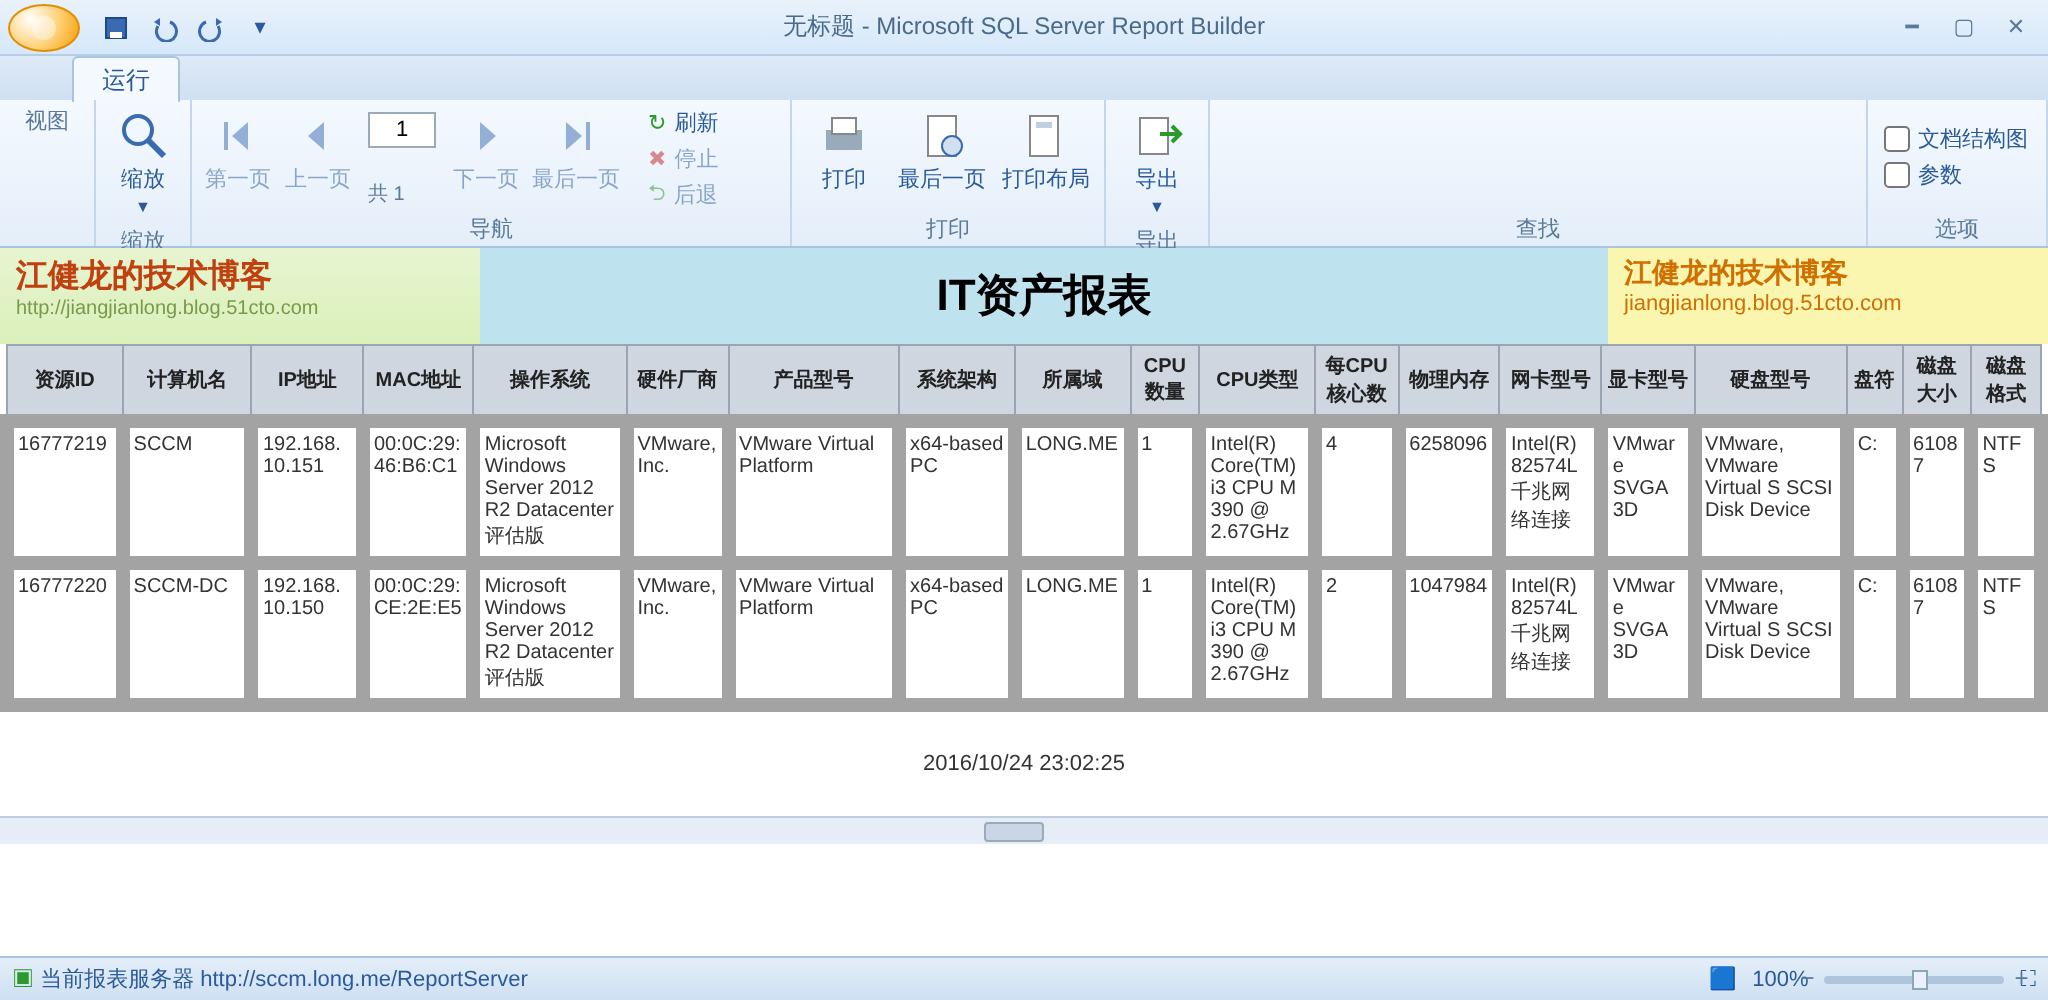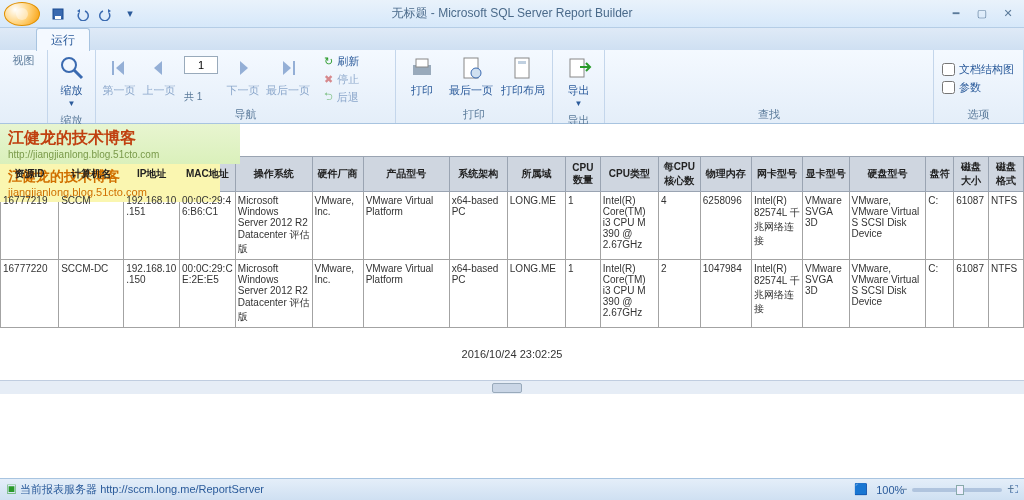--- a/index.html
+++ b/index.html
@@ -26,33 +26,33 @@
 .rbig { width:44px; display:flex; flex-direction:column; align-items:center; gap:2px; padding:2px 2px; color:#2a5a9a; }
 .rbig .ico { width:28px; height:28px; }
 .rbig span { font-size:11px; line-height:12px; text-align:center; }
 .rsmall { display:flex; align-items:center; gap:4px; padding:1px 4px; color:#2a5a9a; font-size:11px; height:18px; }
 .rcol { display:flex; flex-direction:column; justify-content:center; }
 .page-box { width:34px; height:18px; border:1px solid #9ab; background:#fff; text-align:center; font-size:11px; }
 .ico { display:inline-flex; align-items:center; justify-content:center; }
 
 
 .report-wrap { height: calc(500px - 28px - 22px - 74px - 22px); overflow:auto; background:#fff; position:relative; }
-.banner { display:flex; height:32px;flex-direction:column; }
+.banner { display:flex; height:48px; }
 .banner-left { width:240px; background: linear-gradient(#e8f5d0, #daf0bb); padding:4px 8px; }
 .blog1 { color:#c04010; font-family:"KaiTi","STKaiti",serif; font-size:16px; font-weight:bold;}
 .blog1-url { color:#7a9a4a; font-size:10px; }
 .banner-mid { flex:1; background:#bfe3ee; display:flex; align-items:center; justify-content:center; }
 .banner-mid h1 { font-size:22px; font-weight:bold; color:#000; }
 .banner-right { width:220px; background:#faf6b0; padding:4px 8px; }
 .blog2 { color:#d07000; font-size:14px; font-weight:bold; }
 .blog2-url { color:#d07000; font-size:11px; }
 
 table.data { border-collapse:collapse; width:100%; font-size:10px; table-layout:fixed; }
 table.data th { background:#cfd6e0; border:1px solid #9aa4b2; padding:3px 2px; font-weight:bold; color:#222; font-size:10px; vertical-align:middle; word-wrap:break-word; }
-table.data td { border:1px solid #a3a3a3; padding:3px 2px; vertical-align:top; word-wrap:break-word; color:#333; }
+table.data td { border:7px solid #a3a3a3; padding:3px 2px; vertical-align:top; word-wrap:break-word; color:#333; }
 
 .timestamp { text-align:center; padding:20px 0; color:#333; font-size:11px; }
 
 
 .hscroll { height:14px; background:#e6edf6; border-top:1px solid #c0cde0; position:relative; }
 .hscroll .thumb { position:absolute; left:48%; width:30px; height:10px; top:2px; background:#cad6e6; border:1px solid #9ab; border-radius:2px;}
 
 
 .status-bar { height:22px; background: linear-gradient(#e4eef9, #cfe0f2); border-top:1px solid #a8c4e0; display:flex; align-items:center; padding:0 6px; font-size:11px; color:#2a5a9a; justify-content:space-between; }
 .status-right { display:flex; align-items:center; gap:8px; }
@@ -247,20 +247,23 @@
       </div>
     <div class="rgroup-label">选项</div>
   </div>
 </div>
 
 <div class="report-wrap">
   <div class="banner">
     <div class="banner-left">
       <div class="blog1">江健龙的技术博客</div>
       <div class="blog1-url">http://jiangjianlong.blog.51cto.com</div>
+    </div>
+    <div class="banner-mid">
+      <h1>IT资产报表</h1>
     </div>
     <div class="banner-right">
       <div class="blog2">江健龙的技术博客</div>
       <div class="blog2-url">jiangjianlong.blog.51cto.com</div>
     </div>
   </div>
   <table class="data">
     <colgroup id="cg">
         <col style="width: 50px;">
         <col style="width: 56px;">

